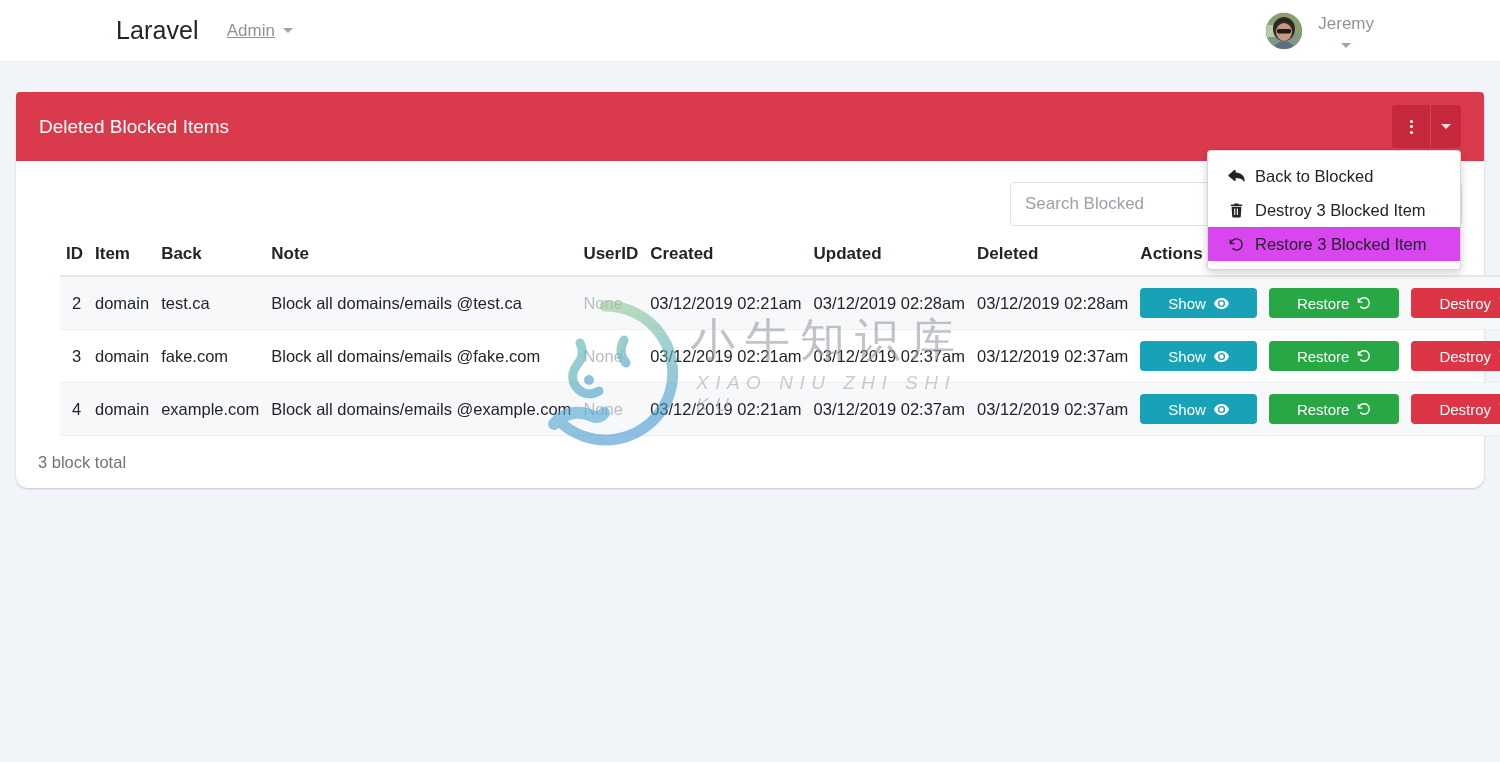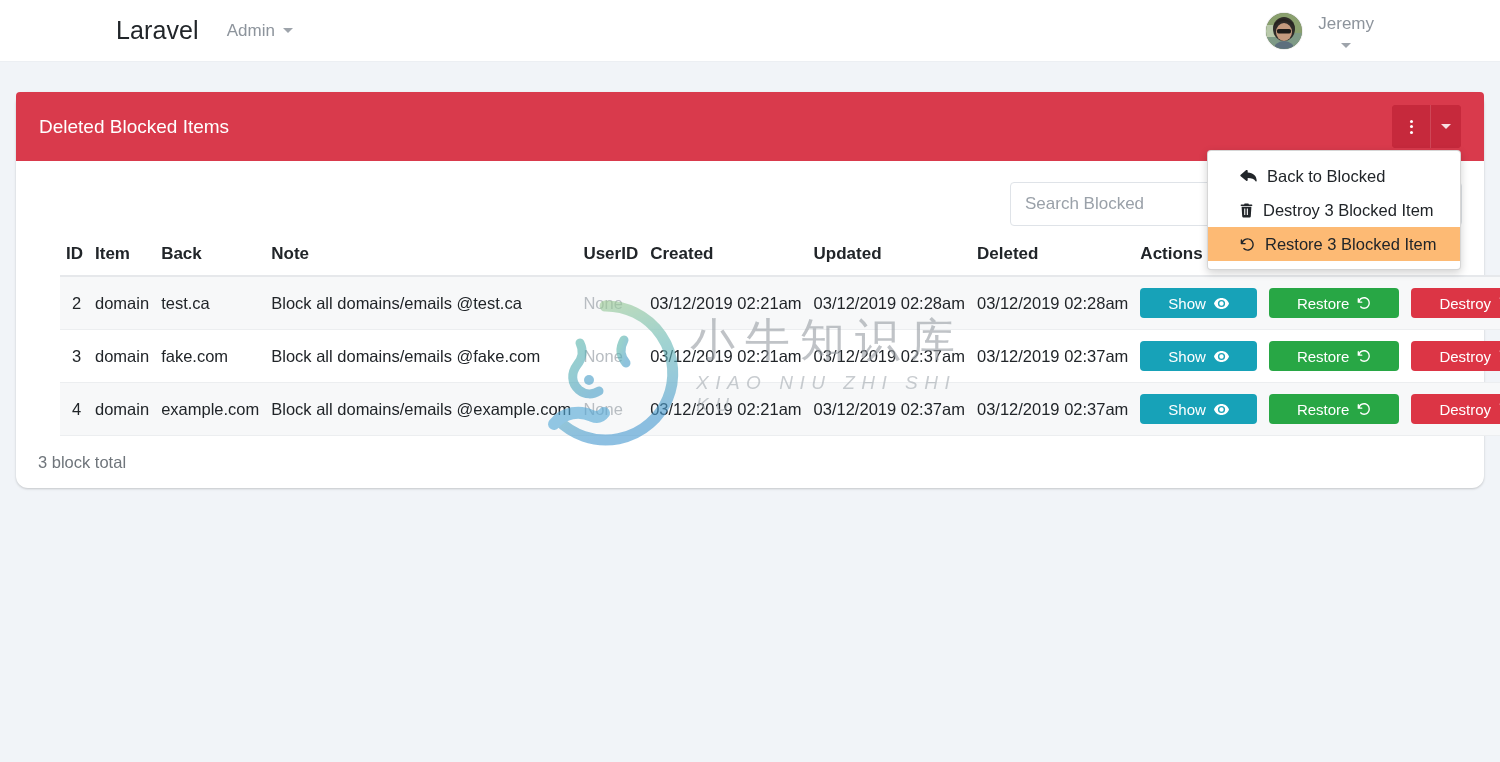--- a/index.html
+++ b/index.html
@@ -25,20 +25,21 @@
     font-size: 25px;
     color: #212529;
     letter-spacing: .1px;
   }
   .nav-link {
     margin-left: 28px;
     font-size: 17px;
     color: #8d949c;
     display: flex; align-items: center; gap: 8px;
     cursor: pointer;
+    text-decoration: underline;
   }
   .caret {
     width: 0; height: 0;
     border-left: 5px solid transparent;
     border-right: 5px solid transparent;
     border-top: 5px solid currentColor;
     display: inline-block;
     opacity: .85;
   }
   .nav-right {
@@ -107,27 +108,27 @@
     background: #fff;
     border: 1px solid rgba(0,0,0,.16);
     border-radius: 4px;
     box-shadow: 0 3px 9px rgba(0,0,0,.18);
     padding: 8px 0;
     z-index: 40;
   }
   .dd-item {
     height: 34px;
     display: flex; align-items: center; gap: 10px;
-    padding: 0 32px;
+    padding: 0 20px;
     font-size: 16.5px;
     color: #212529;
     cursor: pointer;
     white-space: nowrap;
   }
-  .dd-item.hover { background: #fdba74; }
+  .dd-item.hover { background: #d946ef; }
   .dd-icon { width: 17px; display: flex; justify-content: center; color: #212529; }
 
   
   .card-body { padding: 21px 22px 16px 22px; position: relative; }
 
   .search-row { display: flex; justify-content: flex-end; }
   .search-input {
     width: 452px; height: 44px;
     border: 1px solid #dfe3e8;
     border-radius: 4px;

